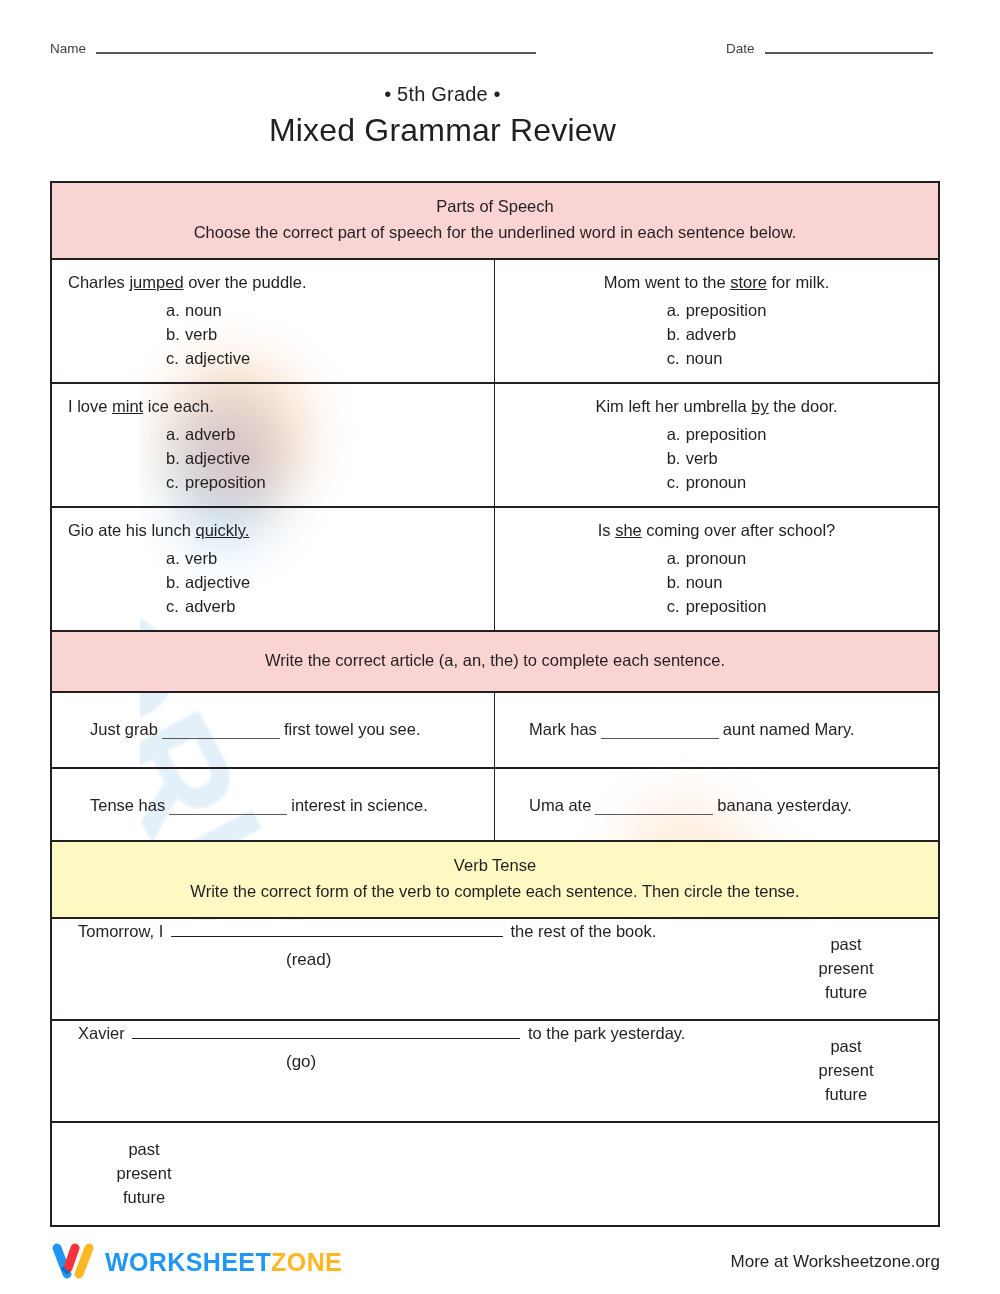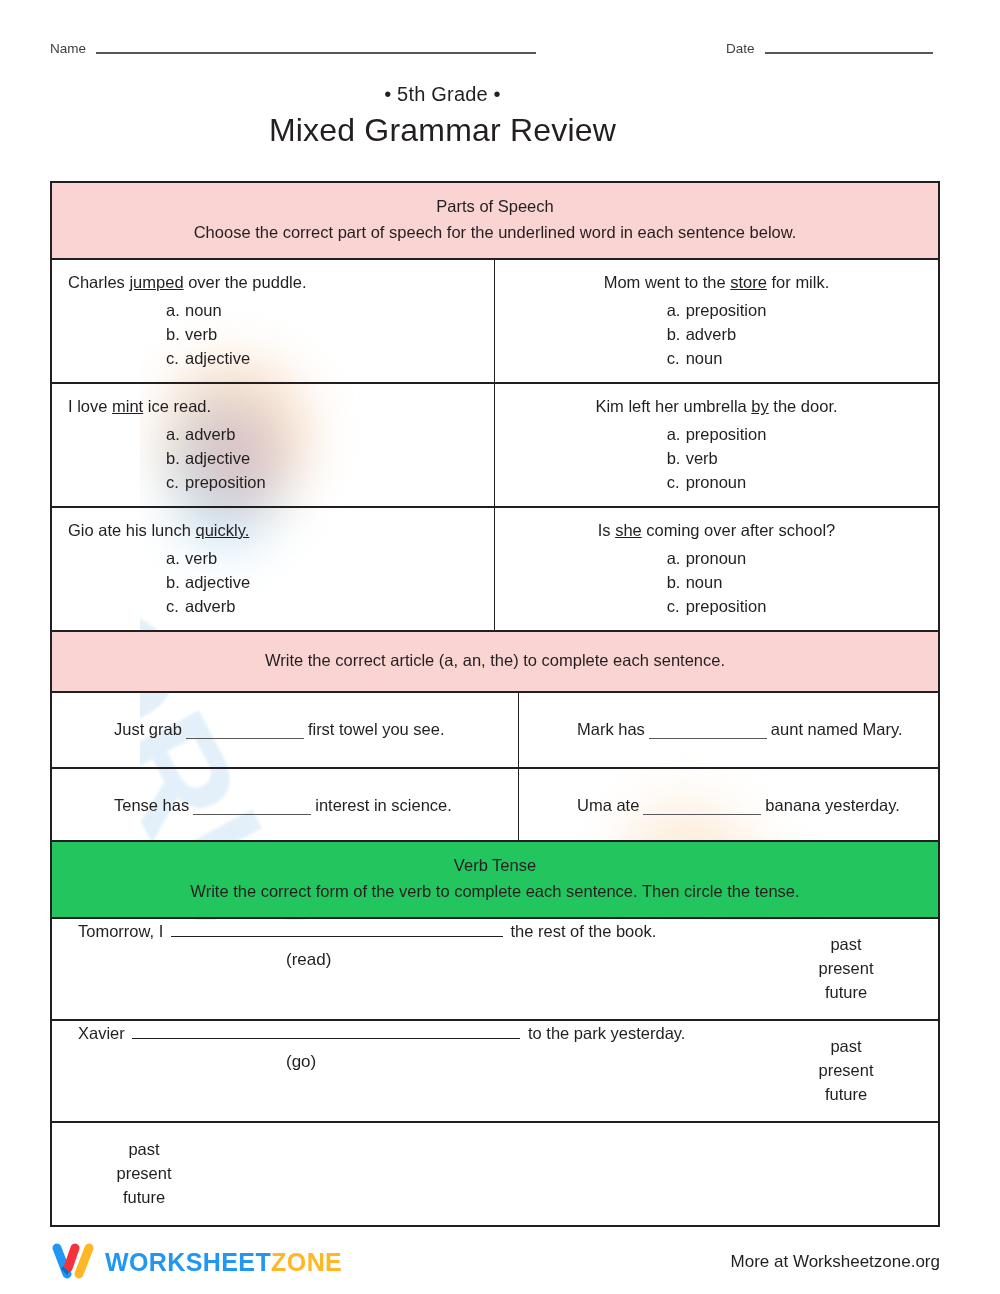--- a/index.html
+++ b/index.html
@@ -106,21 +106,21 @@
     box-sizing: border-box;
     background: transparent;
   }
   .band {
     box-sizing: border-box;
     text-align: center;
     padding: 11px 14px 13px;
     border-bottom: 2.2px solid #231f20;
   }
   .band.pink { background: #f9d4d2; }
-  .band.peach { background: #22c55e; }
+  .band.peach { background: #fef9c3; }
   .band-title {
     font-size: 16.5px;
     line-height: 1.55;
   }
   .band-sub {
     font-size: 16.5px;
     line-height: 1.55;
   }
   .band.single { padding: 16px 14px 17px; }
 
@@ -166,21 +166,20 @@
   .a-row:last-child { border-bottom: none; }
   .a-cell {
     box-sizing: border-box;
     flex: 0 0 50%;
     width: 50%;
     height: 74px;
     display: flex;
     align-items: center;
     padding: 16px 16px;
     font-size: 16.5px;
-    margin-left: 24px;
   }
   .a-cell.left { border-right: 1.6px solid #231f20; padding-left: 38px; }
   .a-cell.right { padding-left: 34px; }
   .blank {
     display: inline-block;
     border-bottom: 1.6px solid #58585a;
     height: 1.05em;
     margin: 0 4px;
     vertical-align: baseline;
   }
@@ -329,21 +328,21 @@
                 <span class="ltr">c.</span>
                 <span>noun</span>
               </li>
           </ul>
         </div>
       </div>
     </div>
 
     <div class="q-row">
       <div class="q-cell left">
-        <div class="q-sentence"><span>I love </span><u class="ul">mint</u><span> ice read.</span></div>
+        <div class="q-sentence"><span>I love </span><u class="ul">mint</u><span> ice each.</span></div>
         <div class="choices-wrap">
           <ul class="choices">
             <li class="choice">
                 <span class="ltr">a.</span>
                 <span>adverb</span>
               </li>
             <li class="choice">
                 <span class="ltr">b.</span>
                 <span>adjective</span>
               </li>

